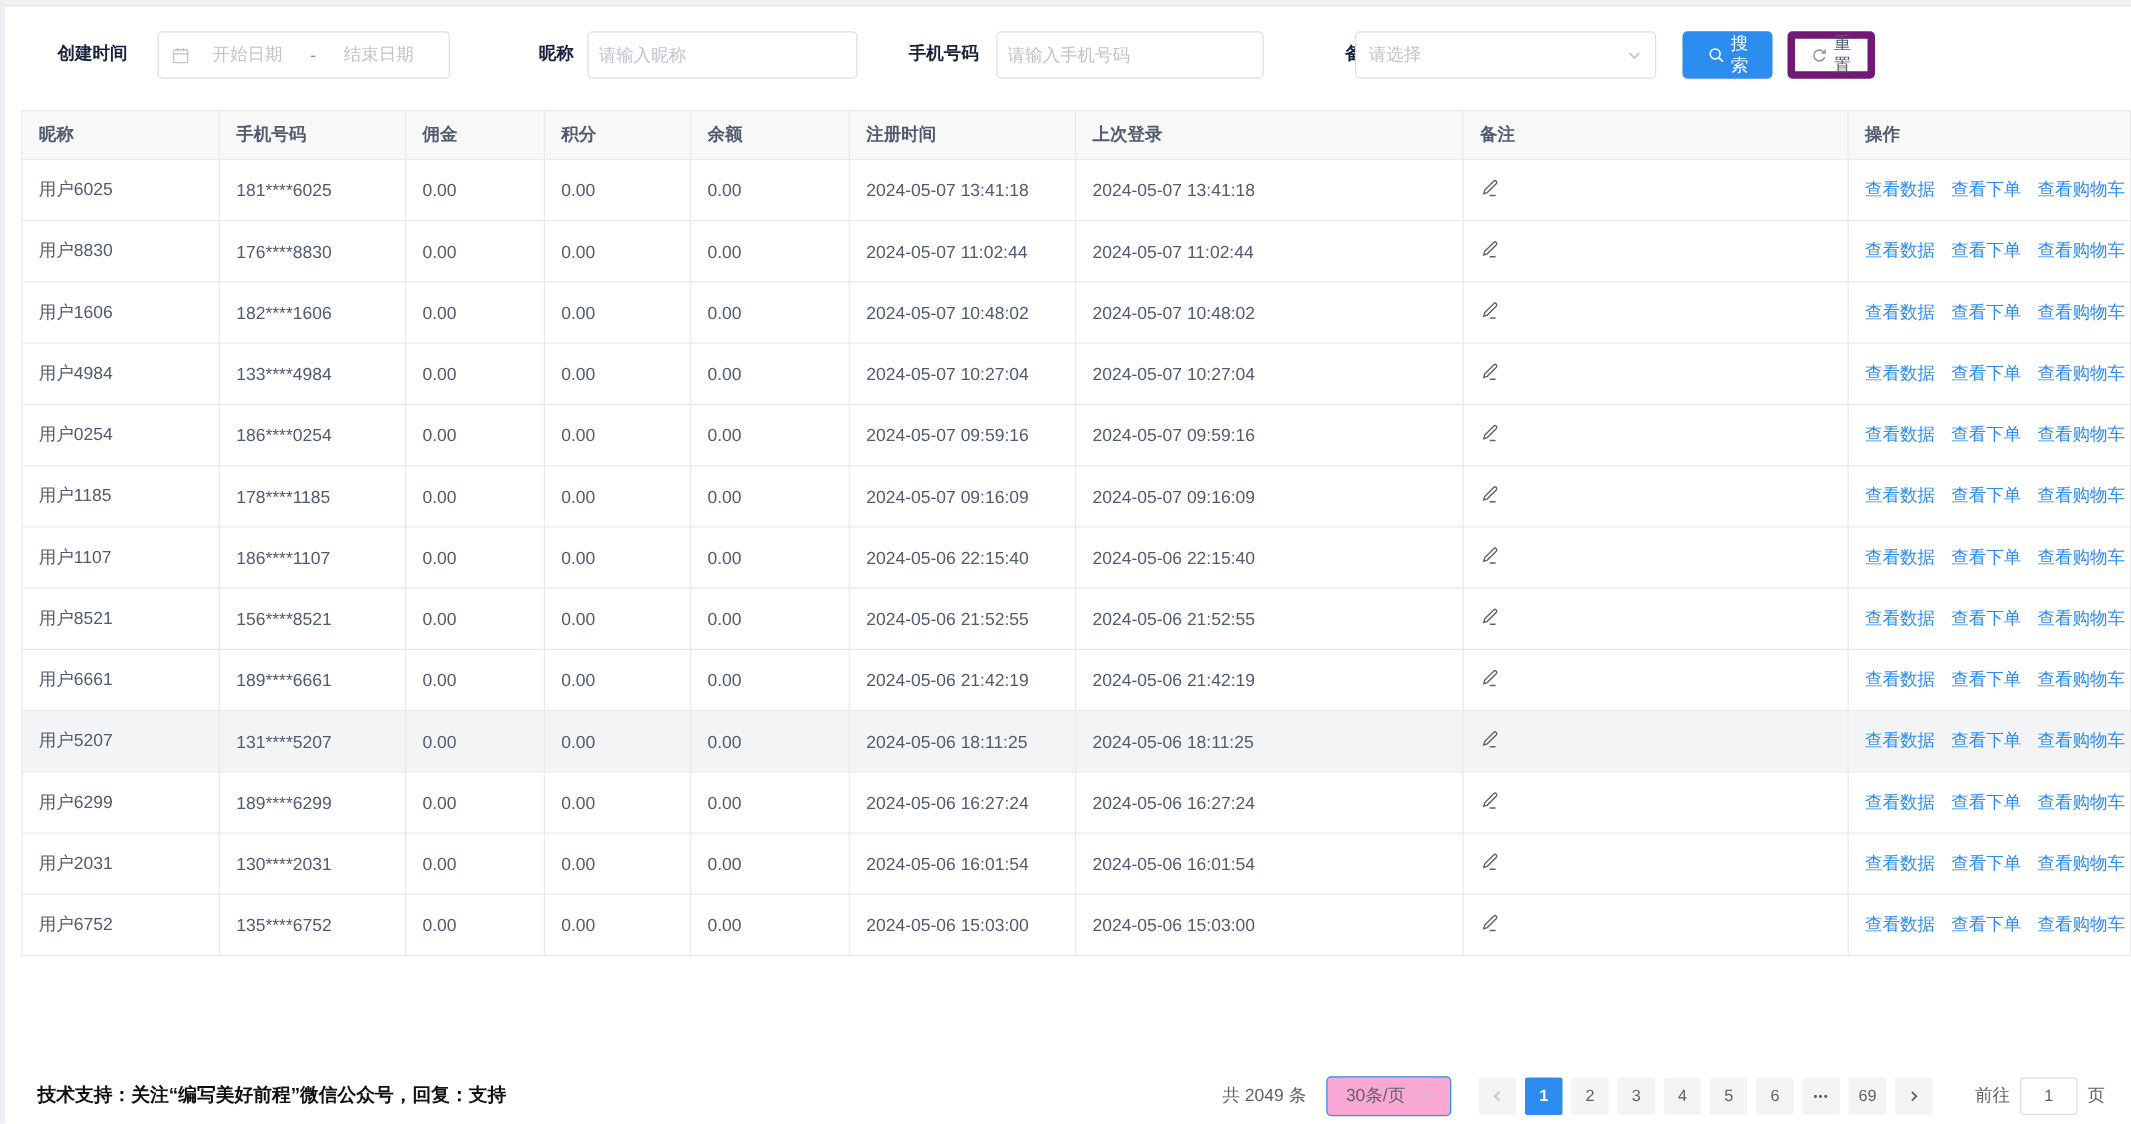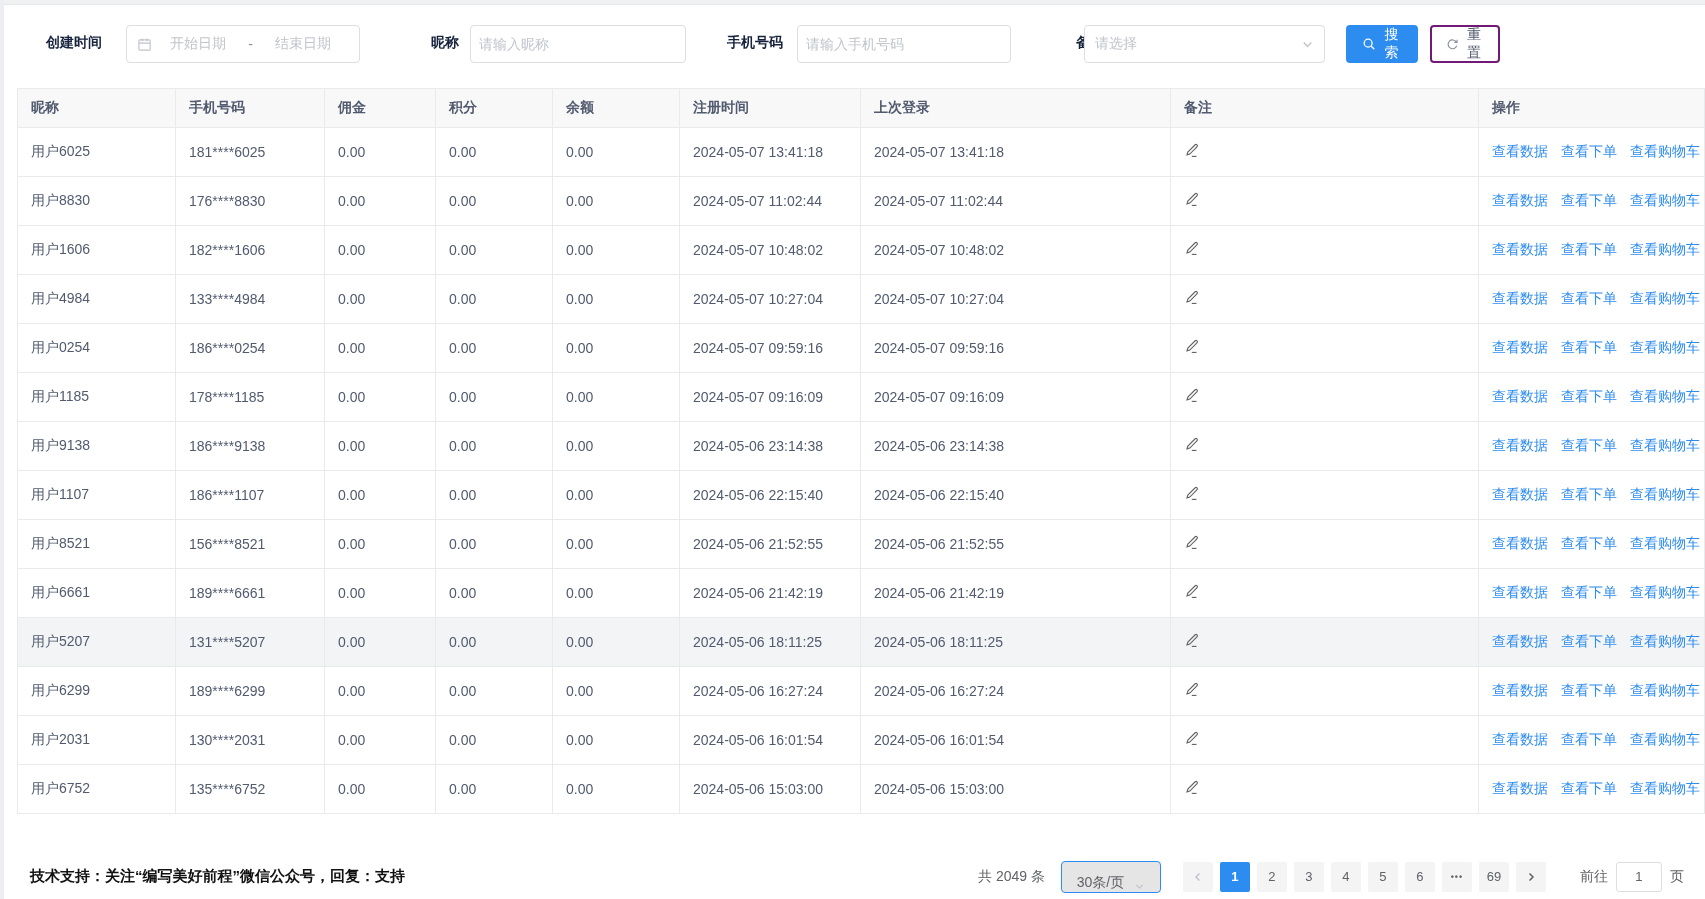--- a/index.html
+++ b/index.html
@@ -24,21 +24,21 @@
   .date-range .grow { flex:1; text-align:center; }
   .date-range .sep { color:#8a8f99; padding:0 4px; }
   input.finput {
     position:absolute; top:1px; height:38px; border:1px solid #dcdee2; border-radius:4px;
     padding:0 8px; font-size:14px; color:#515a6e; outline:none;
     font-family:"Liberation Sans","DejaVu Sans",sans-serif;
   }
   input.finput::placeholder { color:#c0c4cc; }
   .fselect { justify-content:space-between; cursor:pointer; }
   .btn {
-    position:absolute; top:1px; height:38px; border-radius:4px; border:2px solid #701a75;
+    position:absolute; top:1px; height:38px; border-radius:4px; border:6px solid #701a75;
     background:#fff; color:#515a6e; font-size:14px; display:flex; align-items:center;
     justify-content:center; gap:5px; cursor:pointer; padding:0 14px;
     font-family:"Liberation Sans","DejaVu Sans",sans-serif;
   }
   .btn.primary { background:var(--accent); border-color:var(--accent); color:#fff; }
 
   
   .table-wrap { position:absolute; top:88px; left:17px; right:0; }
   table { border-collapse:collapse; table-layout:fixed; width:1688px; }
   th, td { border:1px solid #e8eaec; padding:0 0 0 13px; text-align:left; font-weight:normal; overflow:hidden; white-space:nowrap; }
@@ -51,21 +51,21 @@
   
   .footer {
     position:absolute; left:0; bottom:0; width:100%; height:45px; background:#fff; z-index:30;
     display:flex; align-items:center;
   }
   .support { margin-left:30px; font-weight:bold; color:#111; font-size:15px; }
   .pagination { position:absolute; left:978px; top:50%; transform:translateY(-50%); display:flex; align-items:center; color:#606266; }
   .total { margin-right:16px; }
   .size-select {
     width:100px; height:32px; border:1px solid var(--accent); border-radius:4px; display:flex;
-    align-items:flex-end; justify-content:center; gap:10px; cursor:pointer; background:#e5e5e5;
+    align-items:center; justify-content:center; gap:10px; cursor:pointer; background:#f9a8d4;
   }
   .pg, .pg-arrow {
     min-width:30px; height:30px; margin-left:7px; border:none; border-radius:2px;
     background:#f4f4f5; color:#606266; font-size:13px; display:flex; align-items:center;
     justify-content:center; cursor:pointer; font-family:"Liberation Sans","DejaVu Sans",sans-serif;
   }
   .pg-arrow { margin-left:22px; }
   .pg + .pg-arrow { margin-left:7px; }
   .pg.active { background:var(--accent); color:#fff; font-weight:bold; }
   .pg.ellipsis { background:#f4f4f5; letter-spacing:1px; font-weight:bold; }
@@ -251,36 +251,20 @@
           <td>2024-05-07 09:16:09</td>
           <td><span class="edit-ico">
               <svg width="15" height="15" viewBox="0 0 16 16" fill="none" stroke="#606266" stroke-width="1.2">
                 <path d="M11.9 1.9a1.5 1.5 0 0 1 2.1 2.1L6.2 11.8l-3 .9.9-3z"></path>
                 <path d="M8.3 14.3h5"></path>
               </svg>
             </span></td>
           <td class="actions"><a>查看数据</a><a>查看下单</a><a>查看购物车</a></td>
         </tr>
         <tr>
-          <td>用户9138</td>
-          <td>186****9138</td>
-          <td>0.00</td>
-          <td>0.00</td>
-          <td>0.00</td>
-          <td>2024-05-06 23:14:38</td>
-          <td>2024-05-06 23:14:38</td>
-          <td><span class="edit-ico">
-              <svg width="15" height="15" viewBox="0 0 16 16" fill="none" stroke="#606266" stroke-width="1.2">
-                <path d="M11.9 1.9a1.5 1.5 0 0 1 2.1 2.1L6.2 11.8l-3 .9.9-3z"></path>
-                <path d="M8.3 14.3h5"></path>
-              </svg>
-            </span></td>
-          <td class="actions"><a>查看数据</a><a>查看下单</a><a>查看购物车</a></td>
-        </tr>
-        <tr>
           <td>用户1107</td>
           <td>186****1107</td>
           <td>0.00</td>
           <td>0.00</td>
           <td>0.00</td>
           <td>2024-05-06 22:15:40</td>
           <td>2024-05-06 22:15:40</td>
           <td><span class="edit-ico">
               <svg width="15" height="15" viewBox="0 0 16 16" fill="none" stroke="#606266" stroke-width="1.2">
                 <path d="M11.9 1.9a1.5 1.5 0 0 1 2.1 2.1L6.2 11.8l-3 .9.9-3z"></path>

